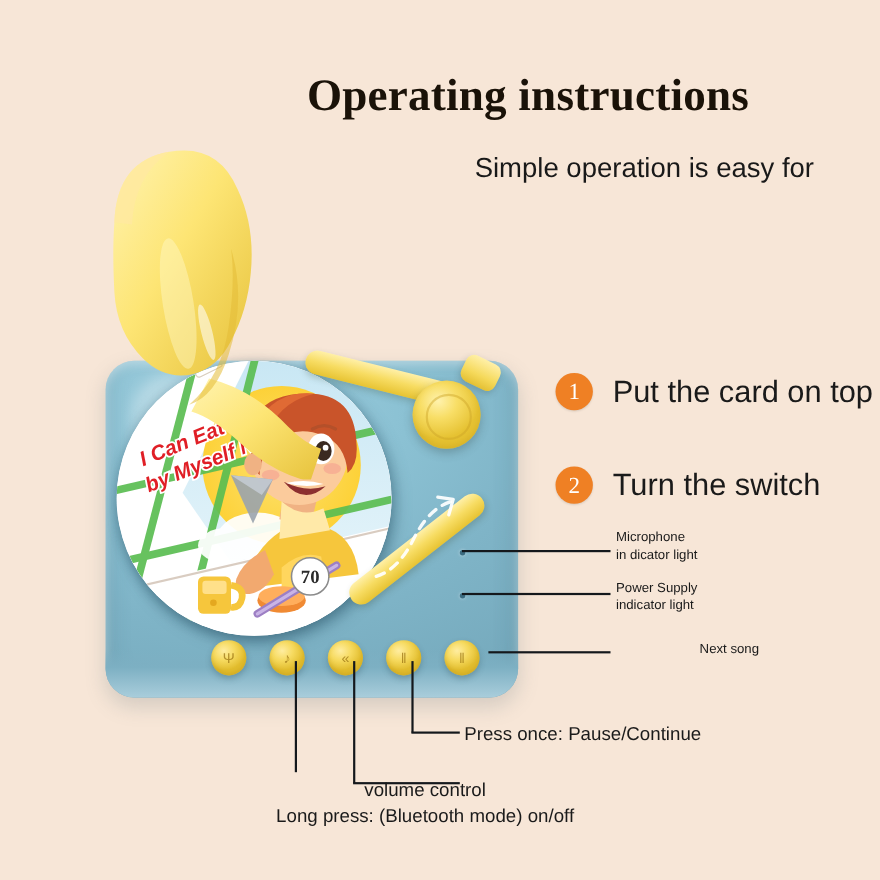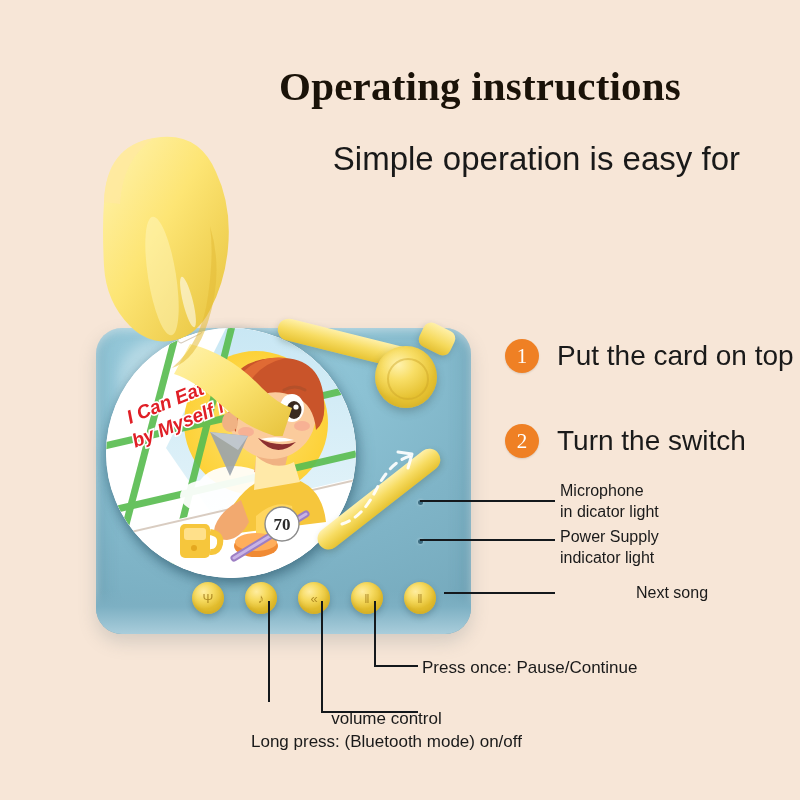--- a/index.html
+++ b/index.html
@@ -21,21 +21,21 @@
     font-weight:bold;
     font-size:41px;
     letter-spacing:.2px;
     color:#1a1208;
     padding-left:160px;
     box-sizing:border-box;
   }
   .subtitle{
     position:absolute;right:60px;top:136px;width:460px;
     text-align:right;
-    font-size:33px;
+    font-size:25px;
     line-height:1.42;
     color:#191919;
   }
 
   
   .step{position:absolute;display:flex;align-items:center;gap:18px;}
   .step-num{
     width:34px;height:34px;border-radius:50%;
     background:#ef8024;
     color:#fff;
@@ -46,21 +46,21 @@
     flex:0 0 auto;
     box-shadow:0 1px 2px rgba(0,0,0,.12);
   }
   .step-text{font-size:28px;color:#1a1a1a;white-space:nowrap;}
   #step1{left:505px;top:339px;}
   #step2{left:505px;top:424px;}
 
   
   .rlabel{
     position:absolute;
-    font-size:16px;
+    font-size:12px;
     line-height:1.3;
     color:#1a1a1a;
     white-space:pre-line;
   }
   #lbl-mic{left:560px;top:481px;}
   #lbl-pwr{left:560px;top:527px;}
   #lbl-next{left:592px;top:583px;margin-left:44px;}
 
   
   .blabel{

